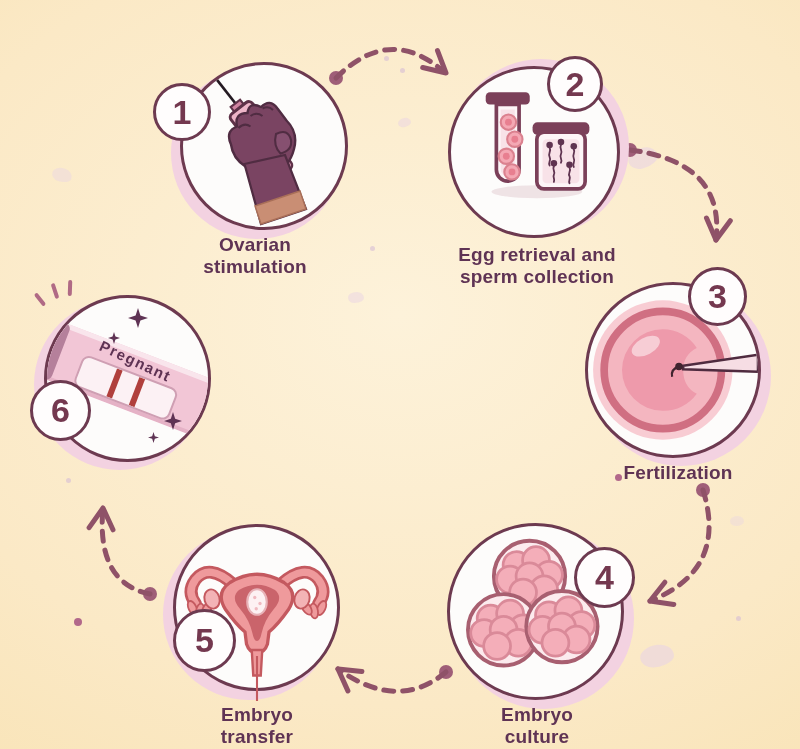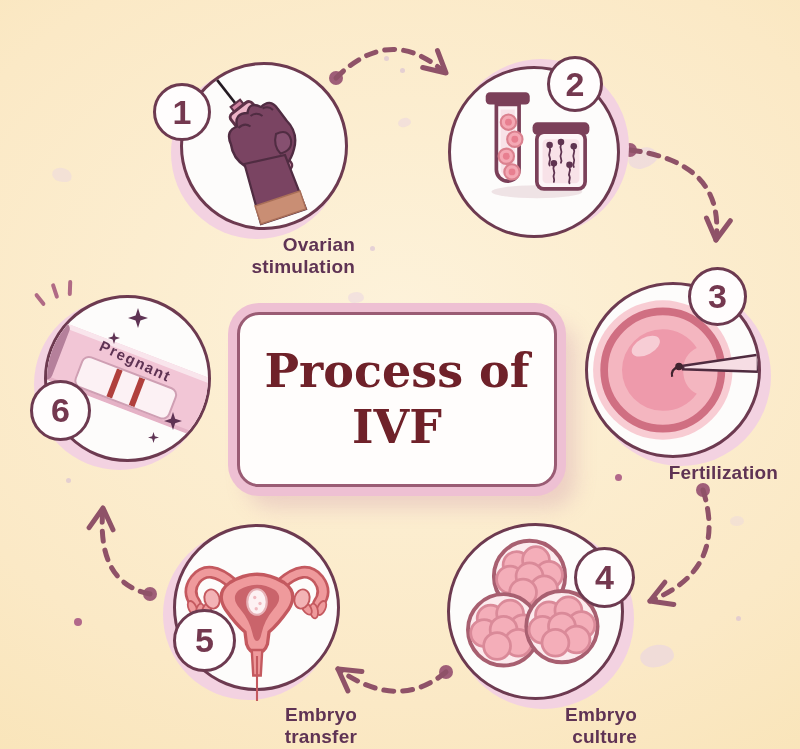--- a/index.html
+++ b/index.html
@@ -25,21 +25,21 @@
   .circle.no-clip{overflow:visible;}
   .circle svg{overflow:visible;}
   .badge{
     position:absolute; border-radius:50%; background:#fffdfd;
     border:3.5px solid var(--outline); box-sizing:border-box;
     display:flex; align-items:center; justify-content:center;
     font-weight:bold; font-size:34px; color:var(--badge-text); z-index:3;
   }
   .steplabel{
     position:absolute; color:var(--label-text); font-weight:bold; font-size:19px;
-    line-height:1.18; text-align:right; white-space:pre-line; letter-spacing:.2px; z-index:2;
+    line-height:1.18; text-align:center; white-space:pre-line; letter-spacing:.2px; z-index:2;
   }
   .title-box{
     position:absolute; left:237px; top:312px; width:320px; height:175px;
     background:#fffdfc; border:3px solid var(--panel-border); border-radius:22px; box-sizing:border-box;
     box-shadow:0 0 0 9px var(--panel-ring), 14px 16px 20px 5px rgba(201,138,168,.30);
     display:flex; align-items:center; justify-content:center; z-index:2;
   }
   .title-text{
     font-family:"DejaVu Serif", serif; font-weight:bold; color:var(--title-text);
     font-size:46px; line-height:1.2; text-align:center; white-space:pre-line; letter-spacing:0;
@@ -100,24 +100,20 @@
       <path d="M446 672 Q398 712 338 669" stroke-dasharray="10 9"></path>
       <path d="M347.9 690.9 L338 669 L361.9 671.4"></path>
     </g>
     <g stroke="var(--arrow)" fill="none" stroke-width="5" stroke-linecap="round" stroke-linejoin="round">
       <circle cx="150" cy="594" r="7" fill="#9f5e78" stroke="none"></circle>
       <path d="M150 594 Q96 583 103 508" stroke-dasharray="10 9"></path>
       <path d="M89.1 527.6 L103 508 L113 529.8"></path>
     </g>
   </svg>
 
-  <div class="title-box">
-    <div class="title-text">Process of
-IVF</div>
-  </div>
 
   <div class="circle" style="left:180px;top:62px;width:168px;height:168px;box-shadow:-7px 7px 0 2px var(--glow)">
     <svg width="150" height="150" viewBox="0 0 100 100">
       <g transform="rotate(-38 50 46)">
         <line x1="50" y1="-14" x2="50" y2="16" stroke="#241a22" stroke-width="1.8"></line>
         <rect x="46" y="15" width="8" height="5" fill="#cf84a1" stroke="#5e3248" stroke-width="1.4"></rect>
         <rect x="41" y="19" width="18" height="34" rx="3" fill="#eeb5c8" stroke="#5e3248" stroke-width="2"></rect>
         <line x1="44.5" y1="25" x2="56.5" y2="25" stroke="#d793ac" stroke-width="2.4"></line>
         <line x1="44.5" y1="30.5" x2="56.5" y2="30.5" stroke="#d793ac" stroke-width="2.4"></line>
         <line x1="44.5" y1="36" x2="56.5" y2="36" stroke="#d793ac" stroke-width="2.4"></line>
@@ -166,20 +162,22 @@
         <circle cx="78" cy="46" r="2.3" stroke="none"></circle>
           <path d="M78 48 c1.5 2.5 -1.5 4 0 6.5 c1.5 2.5 -1.5 4 0 6" fill="none"></path>
         <circle cx="64" cy="58" r="2.3" stroke="none"></circle>
           <path d="M64 60 c-1.5 2.5 1.5 4 0 6 c-1 2 1 3 0 5" fill="none"></path>
         <circle cx="75" cy="59" r="2.3" stroke="none"></circle>
           <path d="M75 61 c1.5 2.5 -1.5 4 0 6 c1 2 -1 3 0 5" fill="none"></path>
       </g>
     </svg>
   </div>
   <div class="badge" style="left:547px;top:56px;width:56px;height:56px">2</div>
+  <div class="steplabel" style="left:417px;top:244px;width:240px">Egg retrieval and
+sperm collection</div>
 
   <div class="circle" style="left:585px;top:282px;width:176px;height:176px;box-shadow:8px 6px 0 2px var(--glow)">
     <svg width="176" height="176" viewBox="0 0 100 100" style="overflow:hidden">
       <circle cx="44" cy="50" r="41" fill="#f8ccd3"></circle>
       <circle cx="44" cy="50" r="34.5" fill="#f4b6c0" stroke="#d06f82" stroke-width="4.5"></circle>
       <path d="M44 26 a24 24 0 1 0 0 48 a24 24 0 0 0 20 -10 q-8 -4 -8 -14 q0 -9 8 -13 a24 24 0 0 0 -20 -11 Z" fill="#ee9aab"></path>
       <ellipse cx="34" cy="36" rx="9" ry="5" fill="#ffffff" opacity="0.5" transform="rotate(-28 34 36)"></ellipse>
       <polygon points="56,47.5 100,41 100,51 56,49.5" fill="#f6dde4" stroke="#4f2b3f" stroke-width="1.5"></polygon>
       <circle cx="53.5" cy="48" r="2.2" fill="#40242f"></circle>
       <path d="M53.5 48 q-5 1.5 -4 6" stroke="#40242f" stroke-width="1.3" fill="none"></path>

